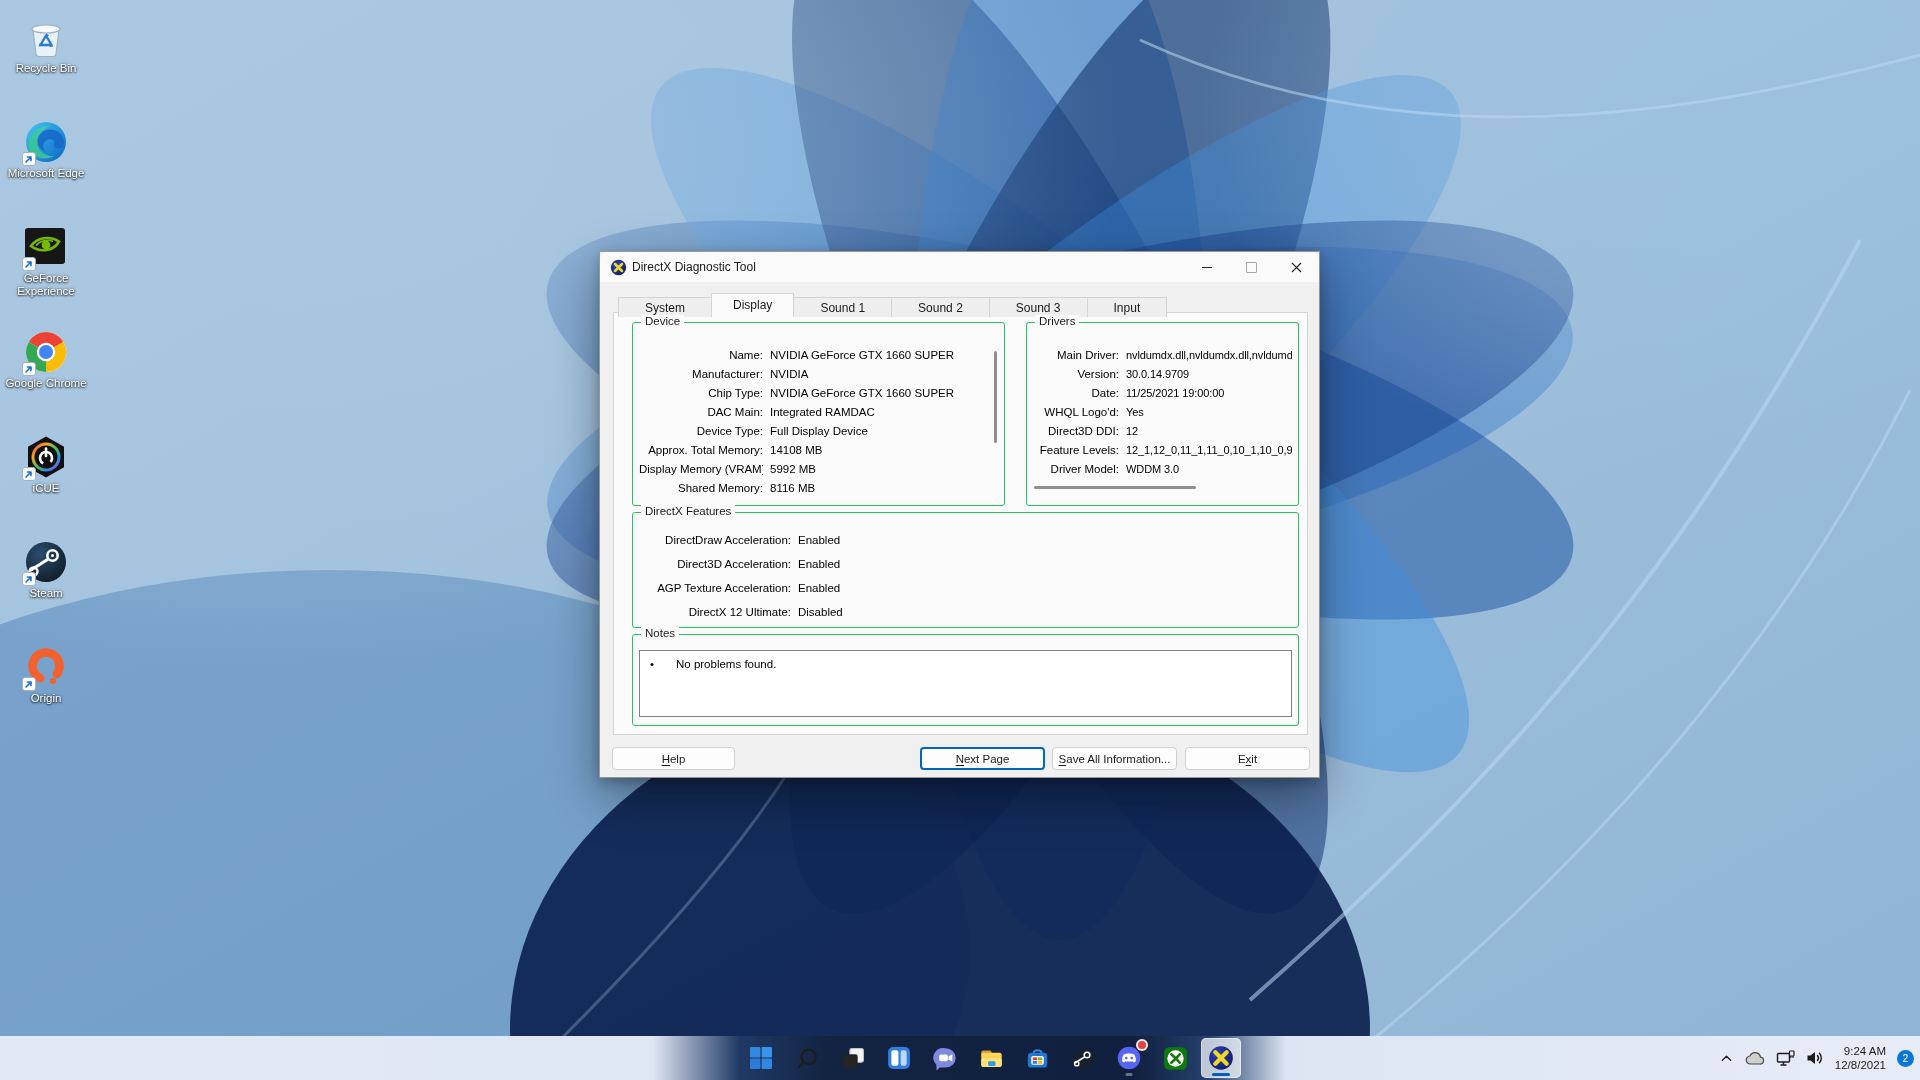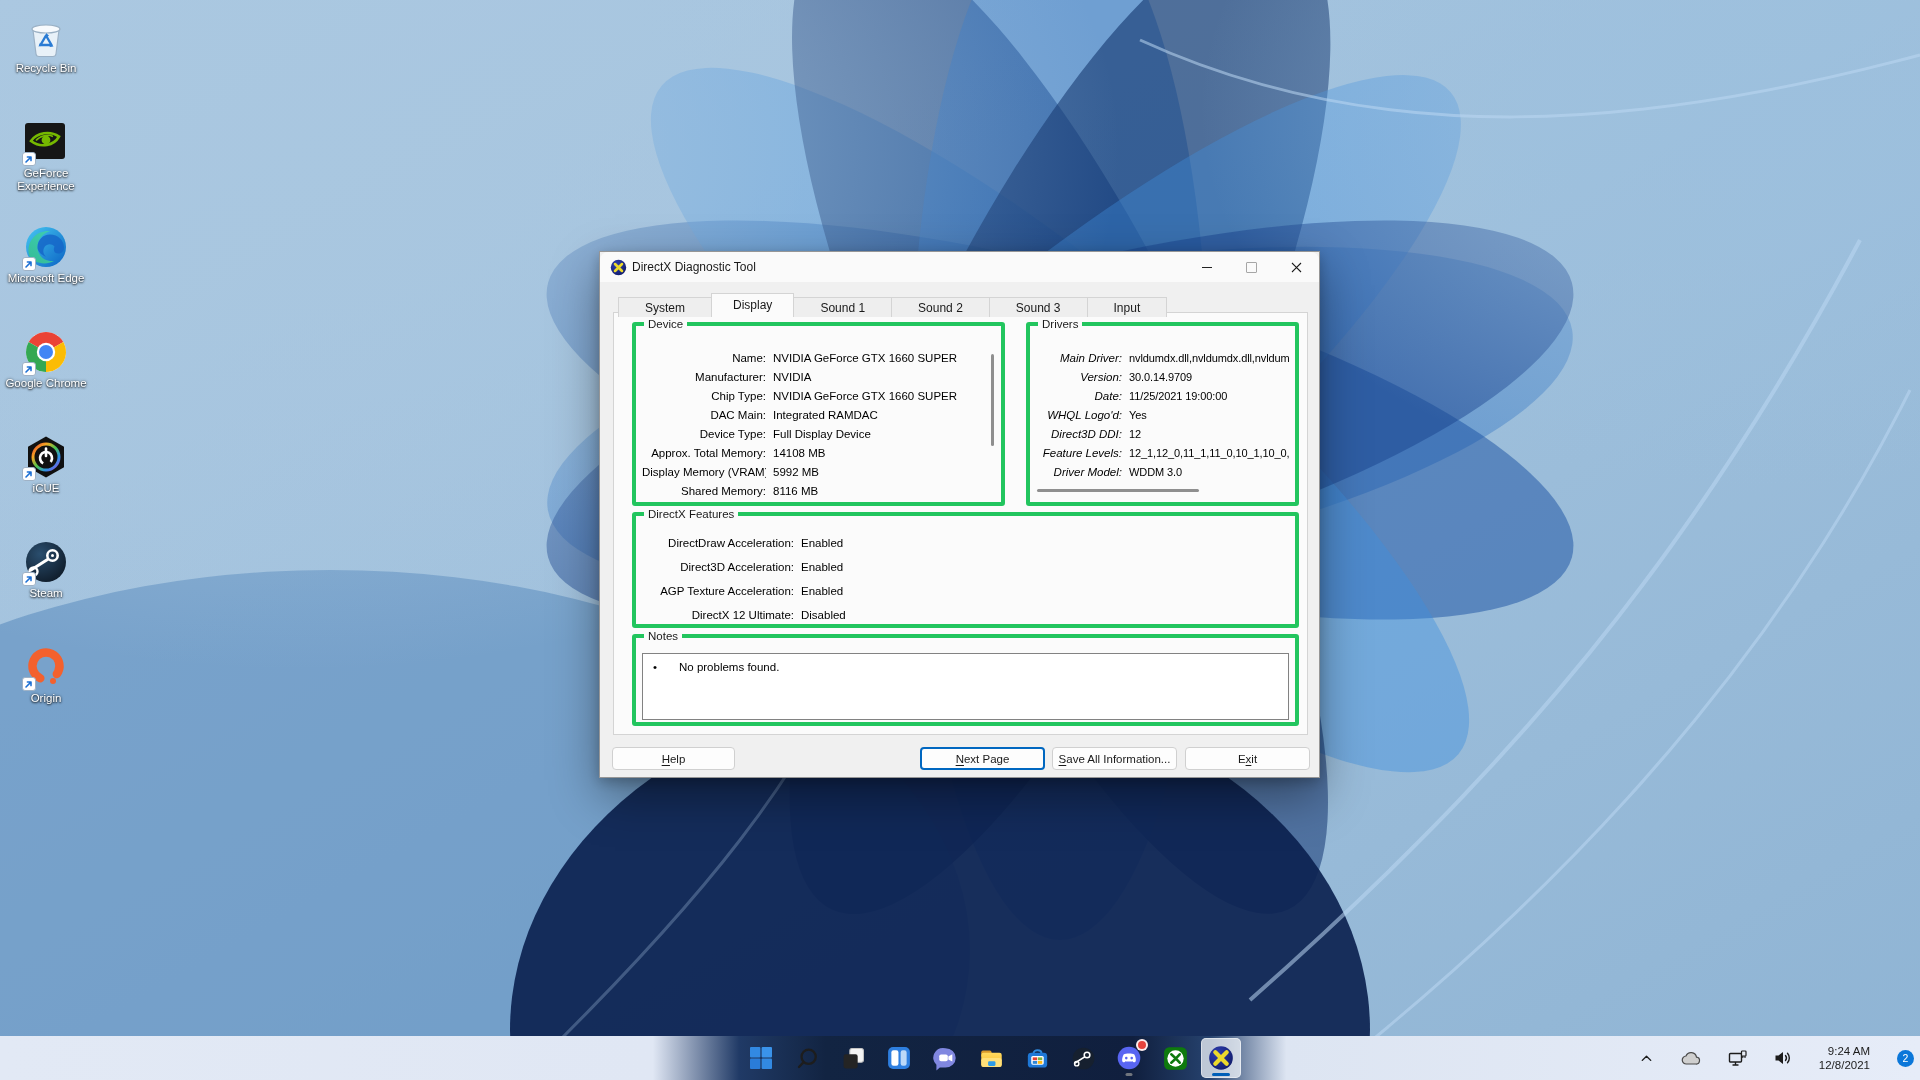--- a/index.html
+++ b/index.html
@@ -32,32 +32,32 @@
   .cap.max i{display:block;width:9px;height:9px;border:1px solid #a6a6a6;border-radius:1px;}
   .cap.close svg{display:block;}
   
   .tabs{position:absolute;left:18px;top:41px;display:flex;align-items:flex-end;z-index:3;}
   .tab{height:20px;line-height:20px;padding:0 26px;font-size:12px;color:#1a1a1a;background:#eeeeee;
        border:1px solid #d4d4d4;border-bottom:none;margin-right:-1px;box-sizing:border-box;}
   .tab.active{height:24px;line-height:23px;background:#fbfbfb;padding:0 21px;position:relative;z-index:4;}
   .page{position:absolute;left:13px;top:60px;width:695px;height:423px;background:#fbfbfb;
         border:1px solid #d4d4d4;box-sizing:border-box;z-index:2;}
   
-  .group{position:absolute;border:4px solid #22c55e;border-radius:3px;z-index:3;box-sizing:border-box;}
+  .group{position:absolute;border:1px solid #22c55e;border-radius:3px;z-index:3;box-sizing:border-box;}
   .group .legend{position:absolute;top:-8px;left:8px;background:#fbfbfb;padding:0 4px;font-size:11.5px;color:#1a1a1a;}
   .g-device{left:32px;top:70px;width:373px;height:184px;}
   .g-drivers{left:426px;top:70px;width:273px;height:184px;}
   .g-features{left:32px;top:260px;width:667px;height:116px;}
   .g-notes{left:32px;top:382px;width:667px;height:92px;}
   .rows{position:absolute;left:6px;right:20px;top:23px;}
   .row{display:flex;height:19px;line-height:19px;font-size:11.5px;color:#000;}
   .row .lab{width:124px;text-align:right;flex:none;white-space:nowrap;overflow:hidden;}
   .row .val{margin-left:7px;white-space:nowrap;overflow:hidden;flex:1;}
   .g-drivers .rows{right:6px;}
-  .g-drivers .row .lab{width:86px;font-style:italic;}
+  .g-drivers .row .lab{width:86px;}
   .g-drivers .row .val{font-size:11px;letter-spacing:-.1px;}
   .g-features .rows{top:15px;}
   .g-features .row{height:24px;line-height:24px;}
   .g-features .row .lab{width:152px;}
   .vscroll{position:absolute;right:7px;top:28px;width:3px;height:92px;background:#8f8f8f;border-radius:2px;}
   .hscroll{position:absolute;left:7px;top:163px;width:162px;height:3px;background:#8f8f8f;border-radius:2px;}
   .notes-box{position:absolute;left:6px;right:6px;top:15px;height:67px;background:#fff;
              border:1px solid #828282;box-sizing:border-box;}
   .notes-line{display:flex;font-size:11.5px;color:#000;margin:7px 0 0 10px;}
   .notes-line .bullet{width:26px;flex:none;}
@@ -71,21 +71,21 @@
   .btn-exit{left:585px;width:125px;}
   
   .taskbar{position:absolute;left:0;bottom:0;width:1920px;height:44px;z-index:10;
     background:linear-gradient(90deg,#e2e9f5 0%,#e0e7f4 34%,#203a66 38.5%,#122442 43%,#101f3e 59%,#26426e 63%,#dde5f2 67%,#e6ecf8 100%);}
   .tb-icons{position:absolute;left:741px;top:2px;display:flex;gap:6px;}
   .tile{width:40px;height:40px;border-radius:5px;display:flex;align-items:center;justify-content:center;position:relative;cursor:default;}
   .tile.active-app{background:rgba(250,252,255,.72);box-shadow:inset 0 0 0 1px rgba(255,255,255,.45);}
   .underline-bar{position:absolute;bottom:2px;left:50%;transform:translateX(-50%);width:18px;height:3px;border-radius:2px;background:#005fb8;}
   .run-dot{position:absolute;bottom:2px;left:50%;transform:translateX(-50%);width:7px;height:3px;border-radius:2px;background:#70757d;}
   .badge-red{position:absolute;top:1px;right:1px;width:12px;height:12px;border-radius:50%;background:#e5433d;border:2px solid rgba(255,255,255,.9);box-sizing:border-box;}
-  .tray{position:absolute;right:6px;top:0;height:44px;display:flex;align-items:center;gap:27px;}
+  .tray{position:absolute;right:6px;top:0;height:44px;display:flex;align-items:center;gap:11px;}
   .tray svg{display:block;}
   .clock{text-align:right;font-size:11.5px;line-height:14px;color:#1b1b1b;cursor:default;}
   .noti-badge{width:17px;height:17px;border-radius:50%;background:#0b77d9;color:#fff;font-size:10.5px;
               display:flex;align-items:center;justify-content:center;}
 </style>
 </head>
 <body>
 
 <div class="screen">
 
@@ -142,37 +142,20 @@
           <path d="M23,19 l3,2.5 -3,2.5 Z" fill="#2b7cd4"></path>
           <path d="M30.5,32.5 l-4,.5 1.5,-3.5 Z" fill="#2b7cd4"></path>
           <path d="M15.5,32.5 l1.5,-3.8 2.5,3 Z" fill="#2b7cd4"></path>
         </svg>
       </div>
       <div class="dlabel">Recycle Bin</div>
     </div>
 
     <div class="dicon">
       <div class="art">
-        <svg width="44" height="44" viewBox="0 0 44 44">
-          <rect x="2" y="4" width="40" height="36" rx="3" fill="#161616"></rect>
-          <path d="M8,22 C14,13.5 27,11.5 36,17.5 C31,26.5 18,29.5 8,22 Z" fill="none" stroke="#76b900" stroke-width="2.6"></path>
-          <circle cx="23" cy="21" r="4.4" fill="#76b900"></circle>
-          <path d="M13,21.5 C17,16.5 25,15 30,17.5" fill="none" stroke="#76b900" stroke-width="1.6"></path>
-        </svg>
-        <span class="shortcut">
-          <svg width="10" height="10" viewBox="0 0 10 10">
-              <path d="M2,8 L7,3 M7,3 H3.4 M7,3 V6.6" stroke="#1b6fd4" stroke-width="1.6" fill="none" stroke-linecap="round"></path>
-            </svg>
-        </span>
-      </div>
-      <div class="dlabel">GeForce Experience</div>
-    </div>
-
-    <div class="dicon">
-      <div class="art">
         <svg width="46" height="46" viewBox="0 0 46 46">
           <defs>
             <linearGradient id="edg1" x1="0" y1="0" x2="1" y2="1">
               <stop offset="0" stop-color="#45c7f2"></stop>
                 <stop offset="1" stop-color="#0b63c4"></stop>
             </linearGradient>
             <linearGradient id="edg2" x1="0" y1="1" x2="1" y2="0">
               <stop offset="0" stop-color="#36c08c"></stop>
                 <stop offset="1" stop-color="#3fd2b0"></stop>
             </linearGradient>
@@ -181,20 +164,37 @@
           <path d="M6,31 C3,18 13,6 27,7 C19,10 14.5,16 14.5,23 C14.5,32 22,38 31,37 C22,42 10,39 6,31 Z" fill="url(#edg2)" opacity=".9"></path>
           <path d="M14.5,23 C14.5,16 20,10.5 27,10.5 C35,10.5 41,16.5 41,23.5 C41,27 39,29.5 35.5,29.5 C31,29.5 30,26 31.5,22.5 C29,19.5 24,19.5 21.5,23 C19.5,26 20,30 23,33 C18,30.5 14.5,27.5 14.5,23 Z" fill="#1566c8" opacity=".85"></path>
         </svg>
         <span class="shortcut">
           <svg width="10" height="10" viewBox="0 0 10 10">
               <path d="M2,8 L7,3 M7,3 H3.4 M7,3 V6.6" stroke="#1b6fd4" stroke-width="1.6" fill="none" stroke-linecap="round"></path>
             </svg>
         </span>
       </div>
       <div class="dlabel">Microsoft Edge</div>
+    </div>
+
+    <div class="dicon">
+      <div class="art">
+        <svg width="44" height="44" viewBox="0 0 44 44">
+          <rect x="2" y="4" width="40" height="36" rx="3" fill="#161616"></rect>
+          <path d="M8,22 C14,13.5 27,11.5 36,17.5 C31,26.5 18,29.5 8,22 Z" fill="none" stroke="#76b900" stroke-width="2.6"></path>
+          <circle cx="23" cy="21" r="4.4" fill="#76b900"></circle>
+          <path d="M13,21.5 C17,16.5 25,15 30,17.5" fill="none" stroke="#76b900" stroke-width="1.6"></path>
+        </svg>
+        <span class="shortcut">
+          <svg width="10" height="10" viewBox="0 0 10 10">
+              <path d="M2,8 L7,3 M7,3 H3.4 M7,3 V6.6" stroke="#1b6fd4" stroke-width="1.6" fill="none" stroke-linecap="round"></path>
+            </svg>
+        </span>
+      </div>
+      <div class="dlabel">GeForce Experience</div>
     </div>
 
     <div class="dicon">
       <div class="art">
         <svg width="46" height="46" viewBox="0 0 46 46">
           <circle cx="23" cy="23" r="20" fill="#fff"></circle>
           <path d="M23,23 L5.7,13 A20,20 0 0 1 40.3,13 Z" fill="#ea4335"></path>
           <path d="M23,23 L5.7,13 A20,20 0 0 0 23,43 Z" fill="#34a853"></path>
           <path d="M23,23 L23,43 A20,20 0 0 0 40.3,13 Z" fill="#fbbc05"></path>
           <circle cx="23" cy="23" r="9.2" fill="#fff"></circle>

